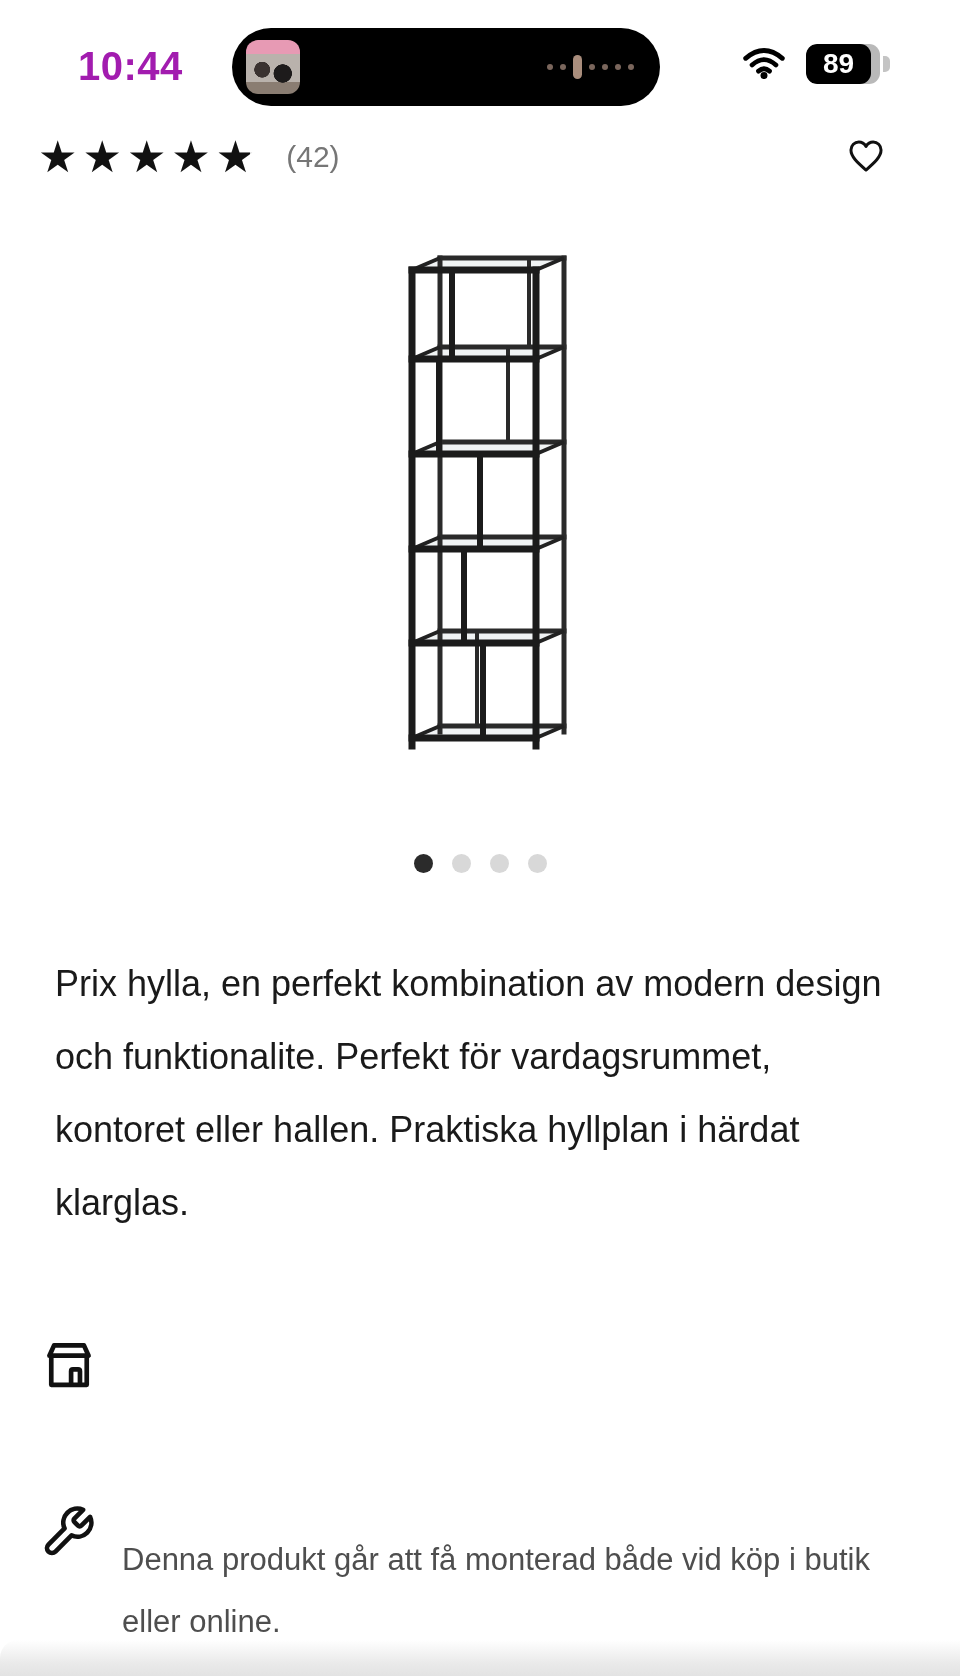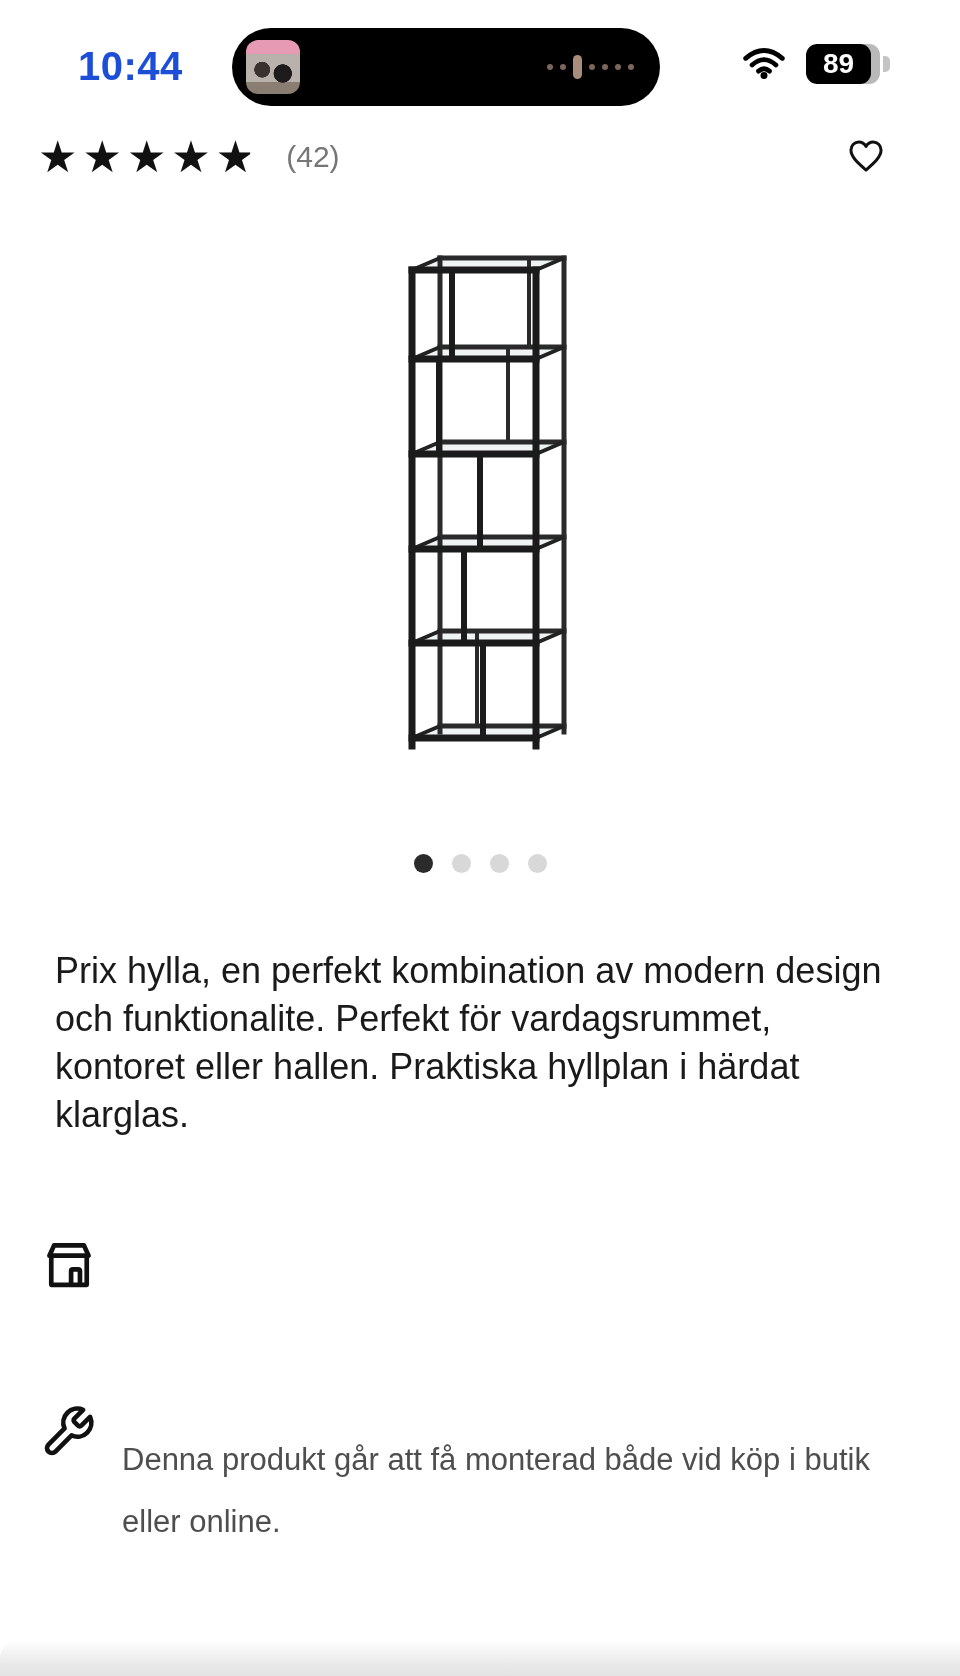--- a/index.html
+++ b/index.html
@@ -15,21 +15,21 @@
 
   
   .statusbar {
     position:relative;
     height:112px;
     display:flex;
     align-items:center;
   }
   .sb-time {
     position:absolute; left:78px; top:44px;
-    font-size:40px; font-weight:700; letter-spacing:0.5px; color:#1d4ed8;
+    font-size:40px; font-weight:700; letter-spacing:0.5px; color:#a21caf;
   }
   .island {
     position:absolute; left:232px; top:28px;
     width:428px; height:78px;
     background:#000; border-radius:39px;
     display:flex; align-items:center;
   }
   .island-art {
     width:54px; height:54px; margin-left:14px;
     border-radius:12px;
@@ -93,21 +93,21 @@
     display:flex; justify-content:center; gap:19px;
   }
   .dot { width:19px; height:19px; border-radius:50%; background:#d8d8d8; }
   .dot.active { background:#2b2b2b; }
 
   
   .description {
     margin:74px 55px 0 55px;
     max-width:860px;
     font-size:36px;
-    line-height:48px;
+    line-height:73px;
     color:#1a1a1a;
   }
 
   
   .section { display:flex; margin:0 40px 0 40px; }
   .section-stock { margin-top:96px; }
   .section-icon { width:58px; flex:0 0 58px; padding-top:2px; }
   .section-body { margin-left:24px; }
   .section-title { font-size:35px; color:#111; }
   .section-link {

